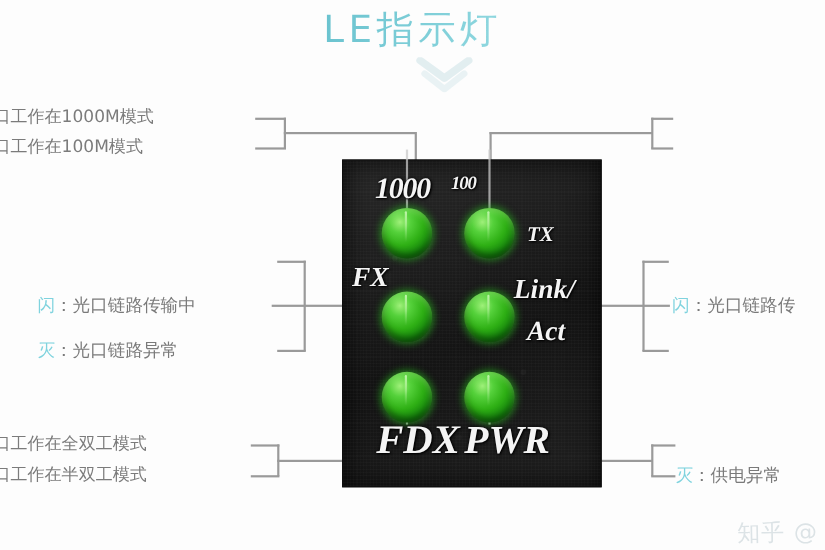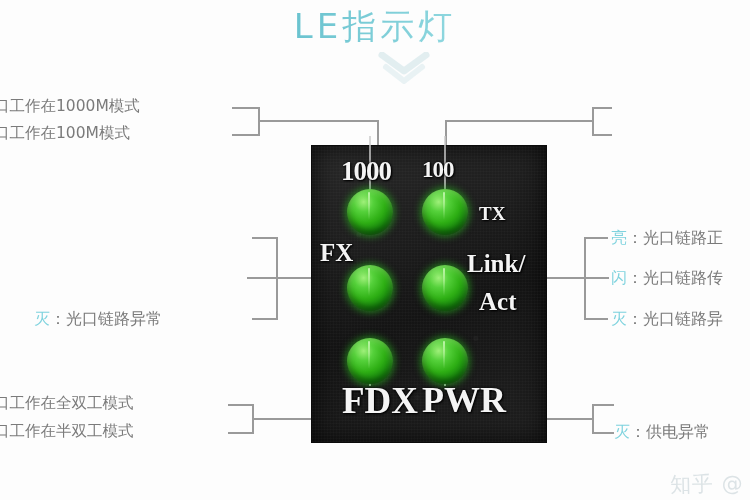--- a/index.html
+++ b/index.html
@@ -27,20 +27,21 @@
   .panel{
     position:absolute;left:311px;top:145px;width:234px;height:296px;
     background:#1c1c1c;
     background-image:
       radial-gradient(circle at 20% 30%,rgba(255,255,255,.035) 0 2px,transparent 3px),
       radial-gradient(circle at 70% 65%,rgba(255,255,255,.03) 0 2px,transparent 3px),
       radial-gradient(circle at 45% 85%,rgba(255,255,255,.025) 0 2px,transparent 3px),
       linear-gradient(160deg,#2a2a2a 0%,#141414 55%,#202020 100%);
     box-shadow:inset 0 0 26px rgba(0,0,0,.85);
     border:1px solid #0b0b0b;
+    font-style:italic;
   }
   .panel::after{
     content:"";position:absolute;inset:0;
     background-image:repeating-linear-gradient(0deg,rgba(255,255,255,.018) 0 1px,transparent 1px 3px),
                      repeating-linear-gradient(90deg,rgba(255,255,255,.015) 0 1px,transparent 1px 3px);
     pointer-events:none;
   }
 
   .led{
     position:absolute;width:46px;height:46px;border-radius:50%;
@@ -128,21 +129,21 @@
   <div class="ln lnh" style="left:252px;top:418px;width:59px;"></div>
 
   <div class="ln lnh" style="left:592px;top:404px;width:22px;"></div>
   <div class="ln lnh" style="left:592px;top:432px;width:22px;"></div>
   <div class="ln lnv" style="left:592px;top:404px;height:29px;"></div>
   <div class="ln lnh" style="left:545px;top:418px;width:48px;"></div>
 
   <div class="panel">
 
     <div class="plabel" style="left:29px;top:12px;font-size:27px;letter-spacing:-1px;">1000</div>
-    <div class="plabel" style="left:110px;top:12px;font-size:23px;letter-spacing:-1px;">100</div>
+    <div class="plabel" style="left:98px;top:12px;font-size:17px;letter-spacing:-1px;">100</div>
     <div class="plabel" style="left:167px;top:58px;font-size:19px;">TX</div>
     <div class="plabel" style="left:8px;top:94px;font-size:25px;">FX</div>
     <div class="plabel" style="left:155px;top:105px;font-size:25px;">Link/</div>
     <div class="plabel" style="left:167px;top:143px;font-size:25px;">Act</div>
     <div class="plabel" style="left:30px;top:236px;font-size:37px;">FDX</div>
     <div class="plabel" style="left:110px;top:236px;font-size:36px;">PWR</div>
 
     <div class="pin" style="left:57px;top:-10px;height:55px;"></div>
     <div class="pin" style="left:132px;top:-10px;height:55px;"></div>
 
@@ -154,32 +155,29 @@
     <div class="led" style="left:35px;top:119px;"></div>
     <div class="led" style="left:110px;top:119px;"></div>
     <div class="led" style="left:35px;top:192px;"></div>
     <div class="led" style="left:110px;top:192px;"></div>
   </div>
 
   <div class="ann grey" style="left:-6px;top:99px;">口工作在1000M模式</div>
   <div class="ann grey" style="left:-6px;top:126px;">口工作在100M模式</div>
 
 
+  <div class="ann" style="left:34px;top:270px;">
+    <span class="kw">闪</span><span class="bd">：</span><span class="bd">光口链路传输中</span>
+  </div>
   <div class="ann" style="left:34px;top:311px;">
     <span class="kw">灭</span><span class="bd">：</span><span class="bd">光口链路异常</span>
   </div>
 
-  <div class="ann" style="left:611px;top:230px;">
-    <span class="kw">亮</span><span class="bd">：</span><span class="bd">光口链路正</span>
-  </div>
   <div class="ann" style="left:611px;top:270px;">
     <span class="kw">闪</span><span class="bd">：</span><span class="bd">光口链路传</span>
-  </div>
-  <div class="ann" style="left:611px;top:311px;">
-    <span class="kw">灭</span><span class="bd">：</span><span class="bd">光口链路异</span>
   </div>
 
   <div class="ann grey" style="left:-6px;top:396px;">口工作在全双工模式</div>
   <div class="ann grey" style="left:-6px;top:424px;">口工作在半双工模式</div>
 
   <div class="ann" style="left:614px;top:424px;">
     <span class="kw">灭</span><span class="bd">：</span><span class="bd">供电异常</span>
   </div>
 
   <div class="wm">知乎 @</div>

